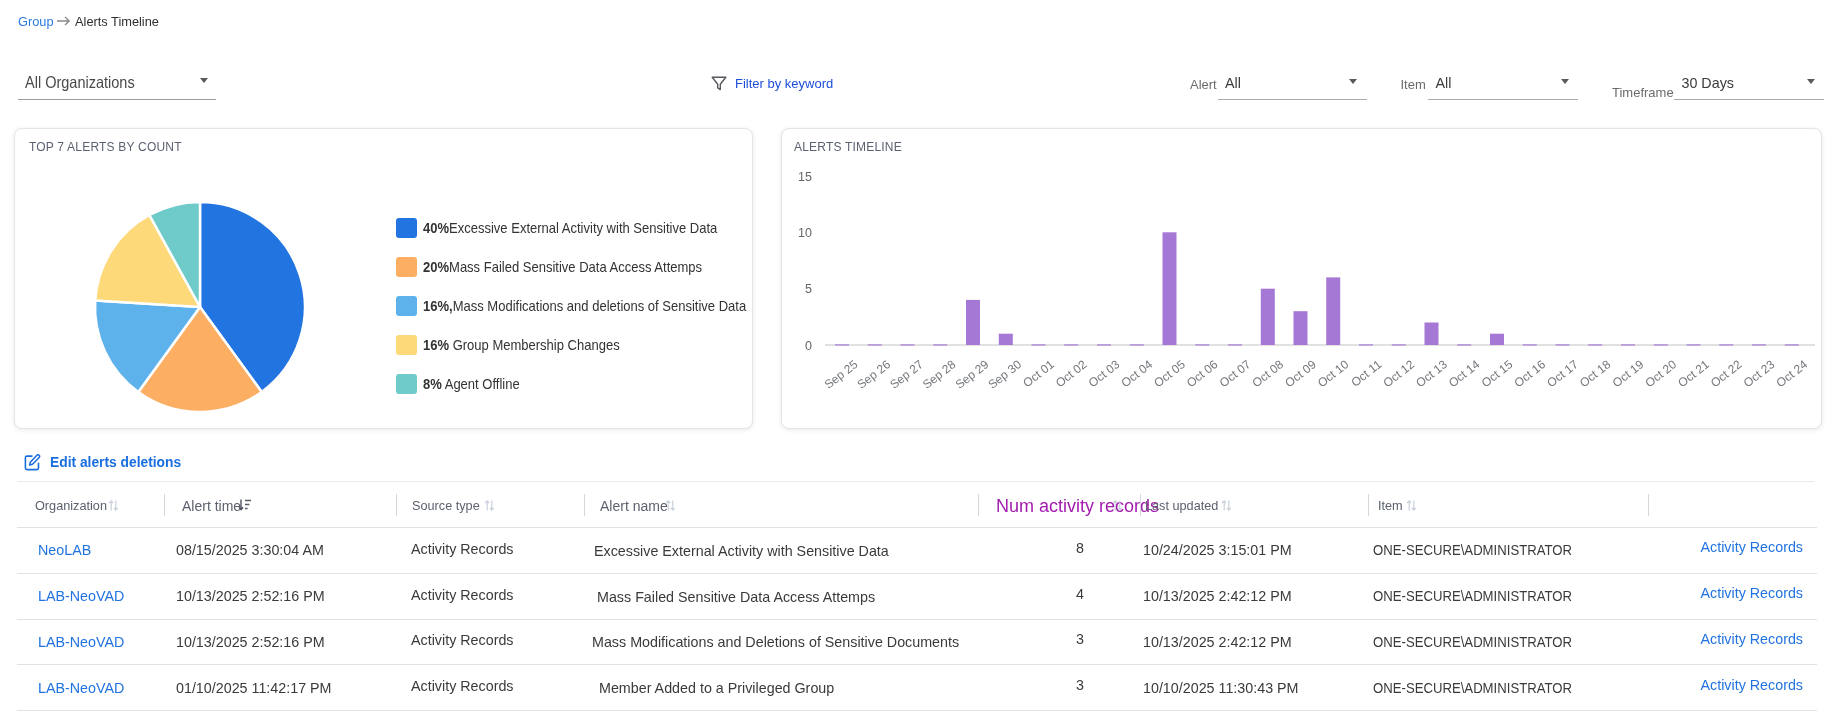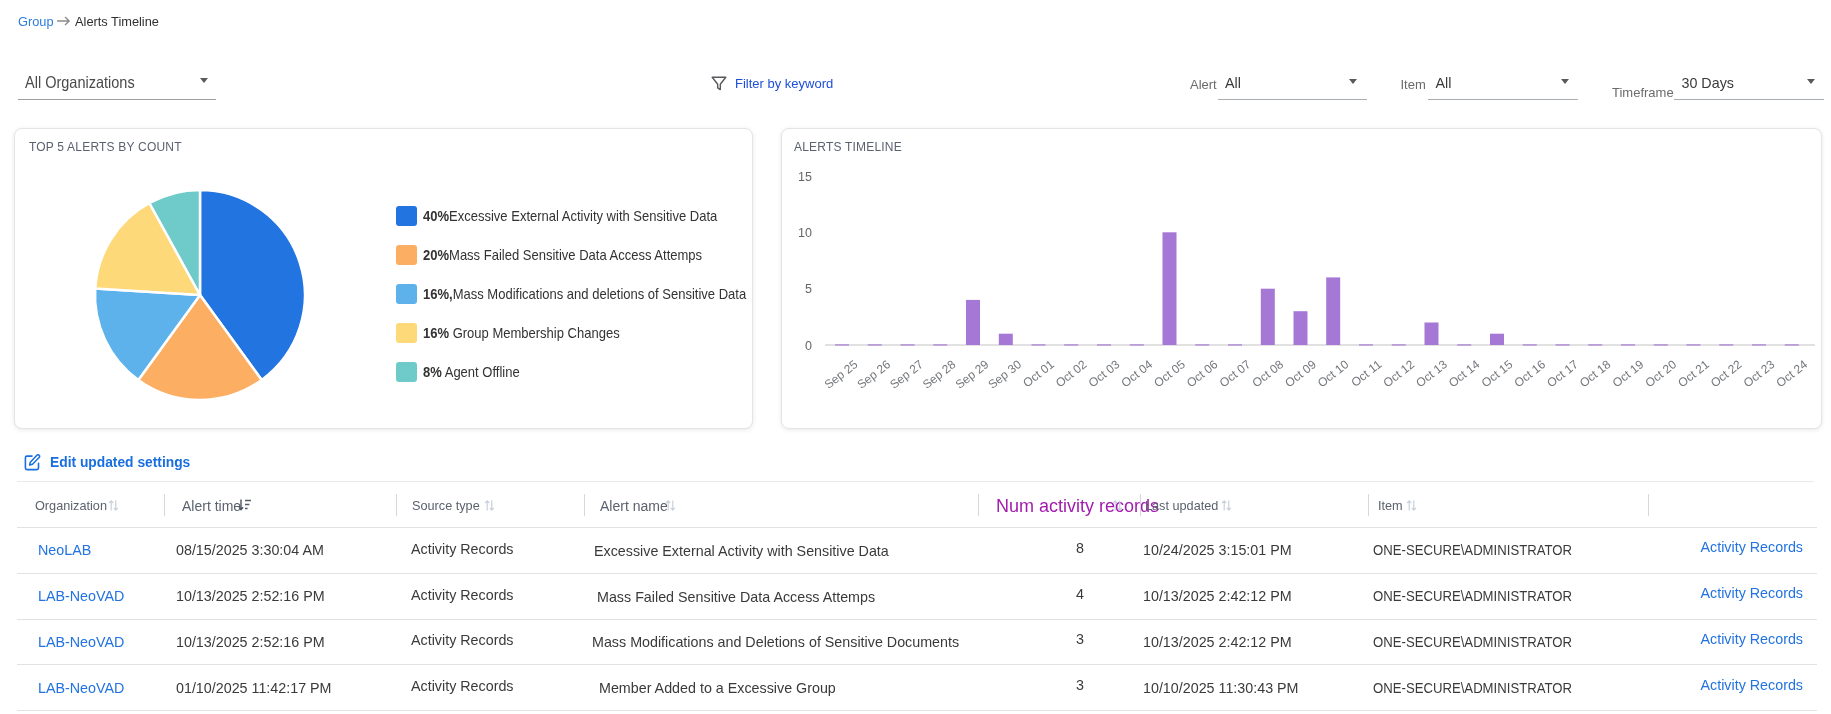--- a/index.html
+++ b/index.html
@@ -37,22 +37,22 @@
 <div class="val" style="left:1435.5px;top:75px">All</div>
 <div style="position:absolute;left:1560.65px;top:78.5px;width:0;height:0;border-left:4.25px solid transparent;border-right:4.25px solid transparent;border-top:5.2px solid #5a5a5a"></div>
 <div class="uline" style="left:1427.8px;top:99px;width:150.5px"></div>
 
 <div class="lbl" style="left:1612px;top:85px">Timeframe</div>
 <div class="val" style="left:1681.5px;top:75px">30 Days</div>
 <div style="position:absolute;left:1806.75px;top:78.8px;width:0;height:0;border-left:4.25px solid transparent;border-right:4.25px solid transparent;border-top:5.2px solid #5a5a5a"></div>
 <div class="uline" style="left:1674.4px;top:99px;width:150px"></div>
 
 <div class="card" style="left:14px;top:128px;width:739px;height:301px"></div>
-<div class="cardtitle" style="left:29px;top:140px">TOP 5 ALERTS BY COUNT</div>
-<div class="abs" style="left:14px;top:128px;width:739px;height:246px">
+<div class="cardtitle" style="left:29px;top:140px">TOP 7 ALERTS BY COUNT</div>
+<div class="abs" style="left:14px;top:140px;width:739px;height:246px">
 <svg width="739" height="301" viewBox="0 0 739 301" style="position:absolute;left:0;top:0">
 <path d="M186,167 L186.0,62.0 A105,105 0 0 1 247.7,251.9 Z" fill="#2274e0" stroke="#fff" stroke-width="2.5" stroke-linejoin="round"></path>
       <path d="M186,167 L247.7,251.9 A105,105 0 0 1 124.3,251.9 Z" fill="#fcae63" stroke="#fff" stroke-width="2.5" stroke-linejoin="round"></path>
       <path d="M186,167 L124.3,251.9 A105,105 0 0 1 81.2,160.4 Z" fill="#5eb2ec" stroke="#fff" stroke-width="2.5" stroke-linejoin="round"></path>
       <path d="M186,167 L81.2,160.4 A105,105 0 0 1 135.4,75.0 Z" fill="#fed97a" stroke="#fff" stroke-width="2.5" stroke-linejoin="round"></path>
       <path d="M186,167 L135.4,75.0 A105,105 0 0 1 186.0,62.0 Z" fill="#6fcbca" stroke="#fff" stroke-width="2.5" stroke-linejoin="round"></path>
 </svg>
 <div style="position:absolute;left:382px;top:78px;width:21px;height:20px;border-radius:3px;background:#2274e0"></div>
 <div style="position:absolute;left:409px;top:88px;transform:translateY(-50%) scaleX(0.897);transform-origin:0 50%;font-size:14.5px;color:#333;white-space:nowrap"><b>40%</b>Excessive External Activity with Sensitive Data</div>
     <div style="position:absolute;left:382px;top:117px;width:21px;height:20px;border-radius:3px;background:#fcae63"></div>
@@ -134,21 +134,21 @@
       <text x="31" y="108.8" text-anchor="end" font-size="12.5" fill="#666">10</text>
       <text x="31" y="165.1" text-anchor="end" font-size="12.5" fill="#666">5</text>
       <text x="31" y="221.5" text-anchor="end" font-size="12.5" fill="#666">0</text>
 </svg>
 </div>
 
 <svg style="position:absolute;left:24px;top:454px" width="17" height="17" viewBox="0 0 17 17">
     <path d="M14.5 9.2 V14 a1.6 1.6 0 0 1 -1.6 1.6 H3 A1.6 1.6 0 0 1 1.4 14 V3.7 A1.6 1.6 0 0 1 3 2.1 H8" fill="none" stroke="#1a6fe0" stroke-width="1.6" stroke-linecap="round"></path>
     <path d="M6.3 8.2 L12.9 1.3 a1.55 1.55 0 0 1 2.2 2.2 L8.5 10.2 L5.6 11 Z" fill="none" stroke="#1a6fe0" stroke-width="1.5" stroke-linejoin="round"></path>
   </svg>
-<div class="abs" style="left:50px;top:455px;font-size:13.8px;font-weight:700;color:#1a6fe0">Edit updated settings</div>
+<div class="abs" style="left:50px;top:455px;font-size:13.8px;font-weight:700;color:#1a6fe0">Edit alerts deletions</div>
 
 <div style="position:absolute;left:35px;top:506px;transform:translateY(-50%);font-size:12.7px;color:#5b626e;white-space:nowrap">Organization</div>
 <div style="position:absolute;left:182px;top:506px;transform:translateY(-50%);font-size:14px;color:#5b626e;white-space:nowrap">Alert time</div>
 <div style="position:absolute;left:412px;top:506px;transform:translateY(-50%);font-size:12.7px;color:#5b626e;white-space:nowrap">Source type</div>
 <div style="position:absolute;left:600px;top:506px;transform:translateY(-50%);font-size:14px;color:#5b626e;white-space:nowrap">Alert name</div>
 <div style="position:absolute;left:996px;top:506px;transform:translateY(-50%);font-size:18px;color:#a21caf;white-space:nowrap">Num activity records</div>
 <div style="position:absolute;left:1145px;top:506px;transform:translateY(-50%);font-size:12.7px;color:#5b626e;white-space:nowrap">Last updated</div>
 <div style="position:absolute;left:1378px;top:506px;transform:translateY(-50%);font-size:12.7px;color:#5b626e;white-space:nowrap">Item</div>
 <div style="position:absolute;left:164px;top:494px;width:1px;height:22px;background:#d4d7db"></div>
 <div style="position:absolute;left:396px;top:494px;width:1px;height:22px;background:#d4d7db"></div>
@@ -211,16 +211,16 @@
 <div class="cell" style="left:176px;top:641.5px">10/13/2025 2:52:16 PM</div>
 <div class="cell" style="left:411px;top:640.0px">Activity Records</div>
 <div class="cell" style="left:592px;top:642.0px">Mass Modifications and Deletions of Sensitive Documents</div>
 <div class="cell" style="left:1076px;top:639.0px">3</div>
 <div class="cell" style="left:1143px;top:641.5px">10/13/2025 2:42:12 PM</div>
 <div class="cell caps" style="left:1373px;top:641.5px">ONE-SECURE\ADMINISTRATOR</div>
 <div class="cell link" style="left:1803px;top:638.5px;transform:translate(-100%,-50%)">Activity Records</div>
 <div class="cell link" style="left:38px;top:687.5px">LAB-NeoVAD</div>
 <div class="cell" style="left:176px;top:687.5px">01/10/2025 11:42:17 PM</div>
 <div class="cell" style="left:411px;top:686.0px">Activity Records</div>
-<div class="cell" style="left:599px;top:688.0px">Member Added to a Excessive Group</div>
+<div class="cell" style="left:599px;top:688.0px">Member Added to a Privileged Group</div>
 <div class="cell" style="left:1076px;top:685.0px">3</div>
 <div class="cell" style="left:1143px;top:687.5px">10/10/2025 11:30:43 PM</div>
 <div class="cell caps" style="left:1373px;top:687.5px">ONE-SECURE\ADMINISTRATOR</div>
 <div class="cell link" style="left:1803px;top:684.5px;transform:translate(-100%,-50%)">Activity Records</div>
 </body></html>

